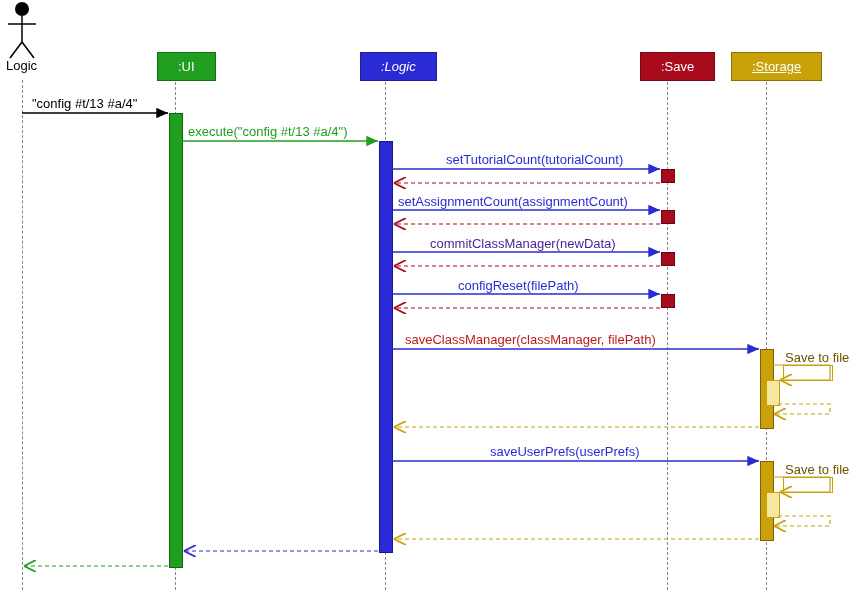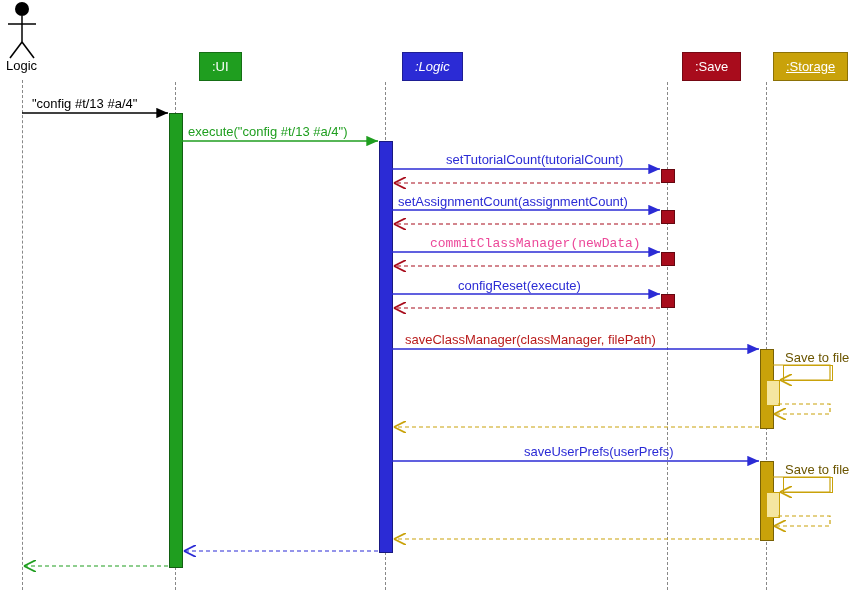--- a/index.html
+++ b/index.html
@@ -8,25 +8,24 @@
     font-family: sans-serif;
     font-size: 13px;
     background: #fff;
     width: 862px;
     height: 590px;
     position: relative;
     overflow: hidden;
   }
   .participant {
     position: absolute;
-    padding: 6px 12px;
+    padding: 6px 20px;
     border: 1px solid rgba(0,0,0,0.3);
     color: #fff;
     font-weight: normal;
-    margin-left: 42px;
   }
   .lifeline {
     position: absolute;
     border-left: 1.5px dashed #888;
     width: 0;
   }
   .activation {
     position: absolute;
     border: 1px solid rgba(0,0,0,0.4);
   }
@@ -97,25 +96,25 @@
 <div class="activation" style="left:760px; top:461px; width:12px; height:78px; background:#C9A20A;"></div>
 <div class="activation" style="left:766px; top:492px; width:12px; height:24px; background:#F5E6A0; border-color:#C9A20A;"></div>
 
 <div class="mini-box" style="left:783px; top:365px; width:48px; height:14px; border-color:#C9A20A;"></div>
 <div class="mini-box" style="left:783px; top:477px; width:48px; height:14px; border-color:#C9A20A;"></div>
 
 <div class="msg-label" style="left:32px;  top:96px;">"config #t/13 #a/4"</div>
 <div class="msg-label" style="left:188px; top:124px; color:#1F9E1F;">execute("config #t/13 #a/4")</div>
 <div class="msg-label" style="left:446px; top:152px; color:#2B2BD5;">setTutorialCount(tutorialCount)</div>
 <div class="msg-label" style="left:398px; top:194px; color:#2B2BD5;">setAssignmentCount(assignmentCount)</div>
-<div class="msg-label" style="left:430px; top:236px; color:#ec4899;font-family:Liberation Mono, monospace;">commitClassManager(newData)</div>
-<div class="msg-label" style="left:458px; top:278px; color:#2B2BD5;">configReset(execute)</div>
+<div class="msg-label" style="left:430px; top:236px; color:#4c1d95;">commitClassManager(newData)</div>
+<div class="msg-label" style="left:458px; top:278px; color:#2B2BD5;">configReset(filePath)</div>
 <div class="msg-label" style="left:405px; top:332px; color:#b91c1c;">saveClassManager(classManager, filePath)</div>
 <div class="msg-label" style="left:785px; top:350px; color:#6b5500;">Save to file</div>
-<div class="msg-label" style="left:490px; top:444px; color:#2B2BD5;margin-left:34px;">saveUserPrefs(userPrefs)</div>
+<div class="msg-label" style="left:490px; top:444px; color:#2B2BD5;">saveUserPrefs(userPrefs)</div>
 <div class="msg-label" style="left:785px; top:462px; color:#6b5500;">Save to file</div>
 
 <svg class="arrows">
   <defs>
     <marker id="ah-black" markerWidth="10" markerHeight="8" refX="9" refY="4" orient="auto">
       <path d="M0,0 L9,4 L0,8 Z" fill="#000"></path>
     </marker>
     <marker id="ah-green" markerWidth="10" markerHeight="8" refX="9" refY="4" orient="auto">
       <path d="M0,0 L9,4 L0,8 Z" fill="#1F9E1F"></path>
     </marker>

